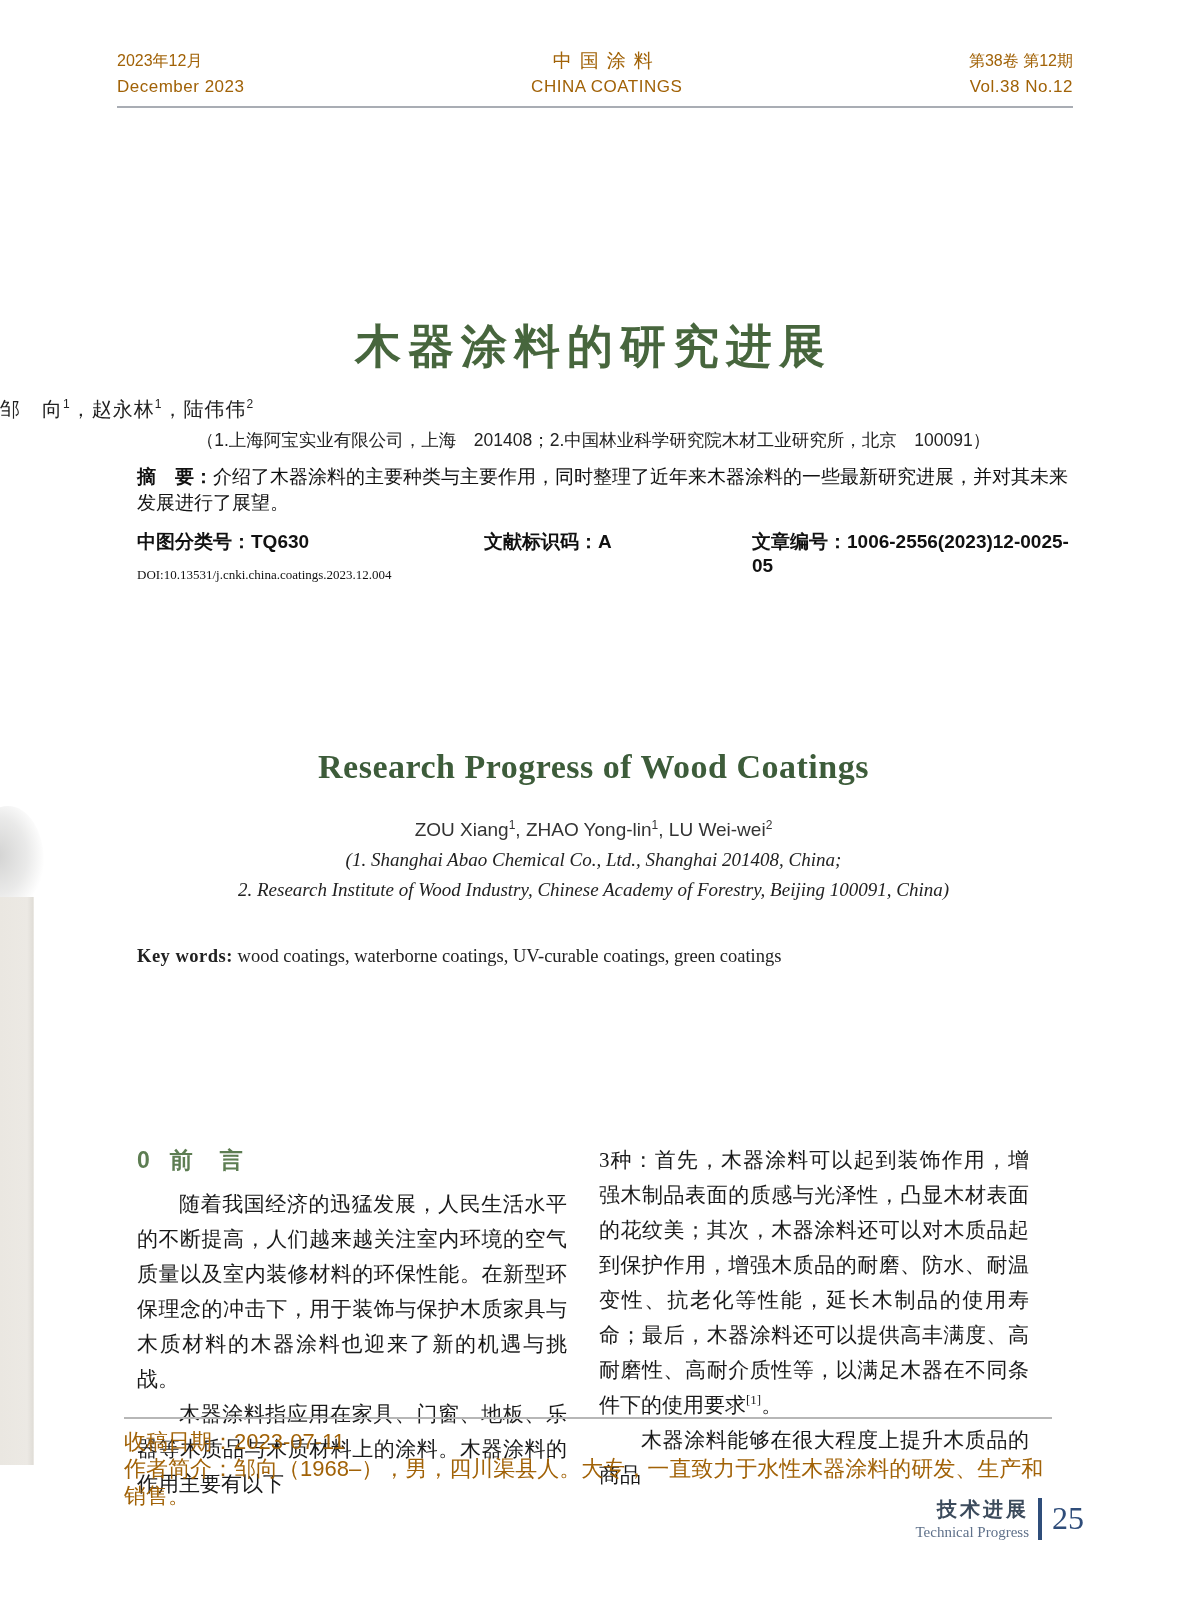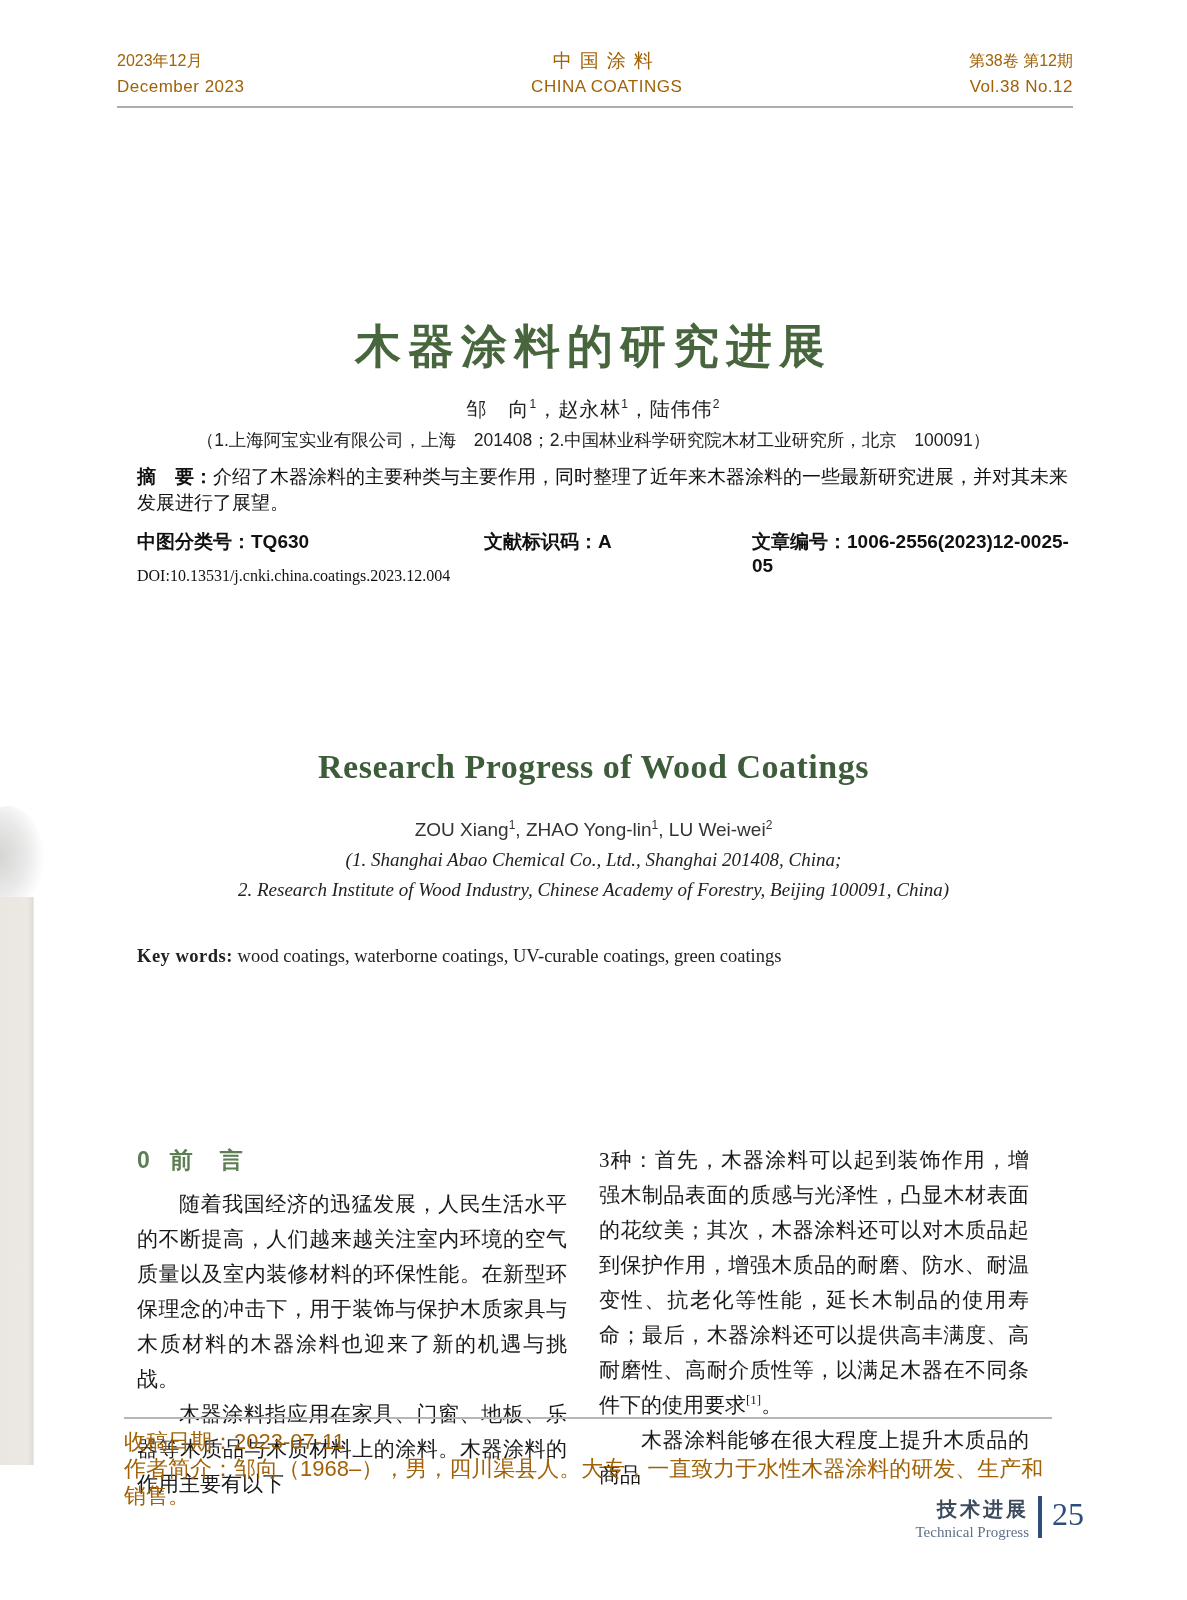--- a/index.html
+++ b/index.html
@@ -22,35 +22,35 @@
                     border-bottom: 2px solid #a9adb4; padding-bottom: 8px; color: #a16207; }
   .jh-col { display: flex; flex-direction: column; line-height: 26px; }
   .jh-left { text-align: left; } .jh-center { text-align: center; } .jh-right { text-align: right; }
   .jh-cn { font-size: 19px; letter-spacing: 2px; }
   .jh-center .jh-cn { letter-spacing: 8px; }
   .jh-en { font-size: 17px; letter-spacing: 0.5px; }
 
   
   .title-cn { position: absolute; left: 0; top: 316px; width: 100%; text-align: center;
               font-size: 46px; font-weight: bold; color: #47663d; letter-spacing: 7px; }
-  .authors-cn { position: absolute; left: 0; top: 396px; width: 100%; text-align: center;
+  .authors-cn { position: absolute; left: 0; top: 396px; width: 100%; text-align: left;
                 font-size: 20px; color: #222; letter-spacing: 1px; }
   .authors-cn sup, .authors-en sup { font-size: 12px; vertical-align: super; }
   .affil-cn { position: absolute; left: 0; top: 428px; width: 100%; text-align: center;
               font-size: 17.5px; color: #222; }
 
   
   .meta-cn { position: absolute; left: 137px; top: 464px; width: 936px; font-size: 19px; color: #111; }
   .meta-cn .row { margin-bottom: 13px; }
   .lbl { font-weight: bold; }
   .meta-triple { position: relative; height: 24px; font-weight: bold; }
   .meta-triple .m1 { position: absolute; left: 0; }
   .meta-triple .m2 { position: absolute; left: 347px; }
   .meta-triple .m3 { position: absolute; left: 615px; }
-  .doi-line { font-family: "Liberation Serif", serif; font-weight: normal; font-size: 16px;
+  .doi-line { font-family: "Liberation Serif", serif; font-weight: normal; font-size: 13px;
               margin-top: 14px; color: #111; }
 
   
   .title-en { position: absolute; left: 0; top: 748px; width: 100%; text-align: center;
               font-family: "Liberation Serif", serif; font-weight: bold; font-size: 34px;
               color: #3d5c3a; letter-spacing: 0.5px; }
   .authors-en { position: absolute; left: 0; top: 818px; width: 100%; text-align: center;
                 font-size: 19px; color: #333; }
   .affil-en-1, .affil-en-2 { position: absolute; left: 0; width: 100%; text-align: center;
                 font-family: "Liberation Serif", serif; font-style: italic; font-size: 19px; color: #222; }
@@ -73,21 +73,21 @@
   .col p { text-indent: 2em; }
   .col p.cont { text-indent: 0; }
   .ref-sup { font-size: 13px; vertical-align: super; line-height: 0; }
 
   
   .footnote { position: absolute; left: 124px; top: 1417px; width: 928px;
               border-top: 2px solid #b7b7b7; padding-top: 9px;
               font-size: 22px; line-height: 27px; color: #a16207; }
 
   
-  .footer { position: absolute; right: 103px; top: 1496px; display: flex; align-items: flex-start; margin-left: 48px; }
+  .footer { position: absolute; right: 103px; top: 1496px; display: flex; align-items: center; margin-left: 48px; }
   .footer-labels { display: flex; flex-direction: column; align-items: flex-end; margin-right: 9px; }
   .footer-cn { font-size: 20px; font-weight: bold; color: #3c4b5c; letter-spacing: 3px; }
   .footer-en { font-family: "Liberation Serif", serif; font-size: 15px; color: #5f718a; margin-top: 1px; }
   .footer-bar { width: 4px; height: 42px; background: #2f4d7a; margin-right: 10px; }
   .footer-page { font-family: "Liberation Serif", serif; font-size: 32px; color: #2f4d7a; }
 </style>
 </head>
 <body>
 
 <div class="page">

